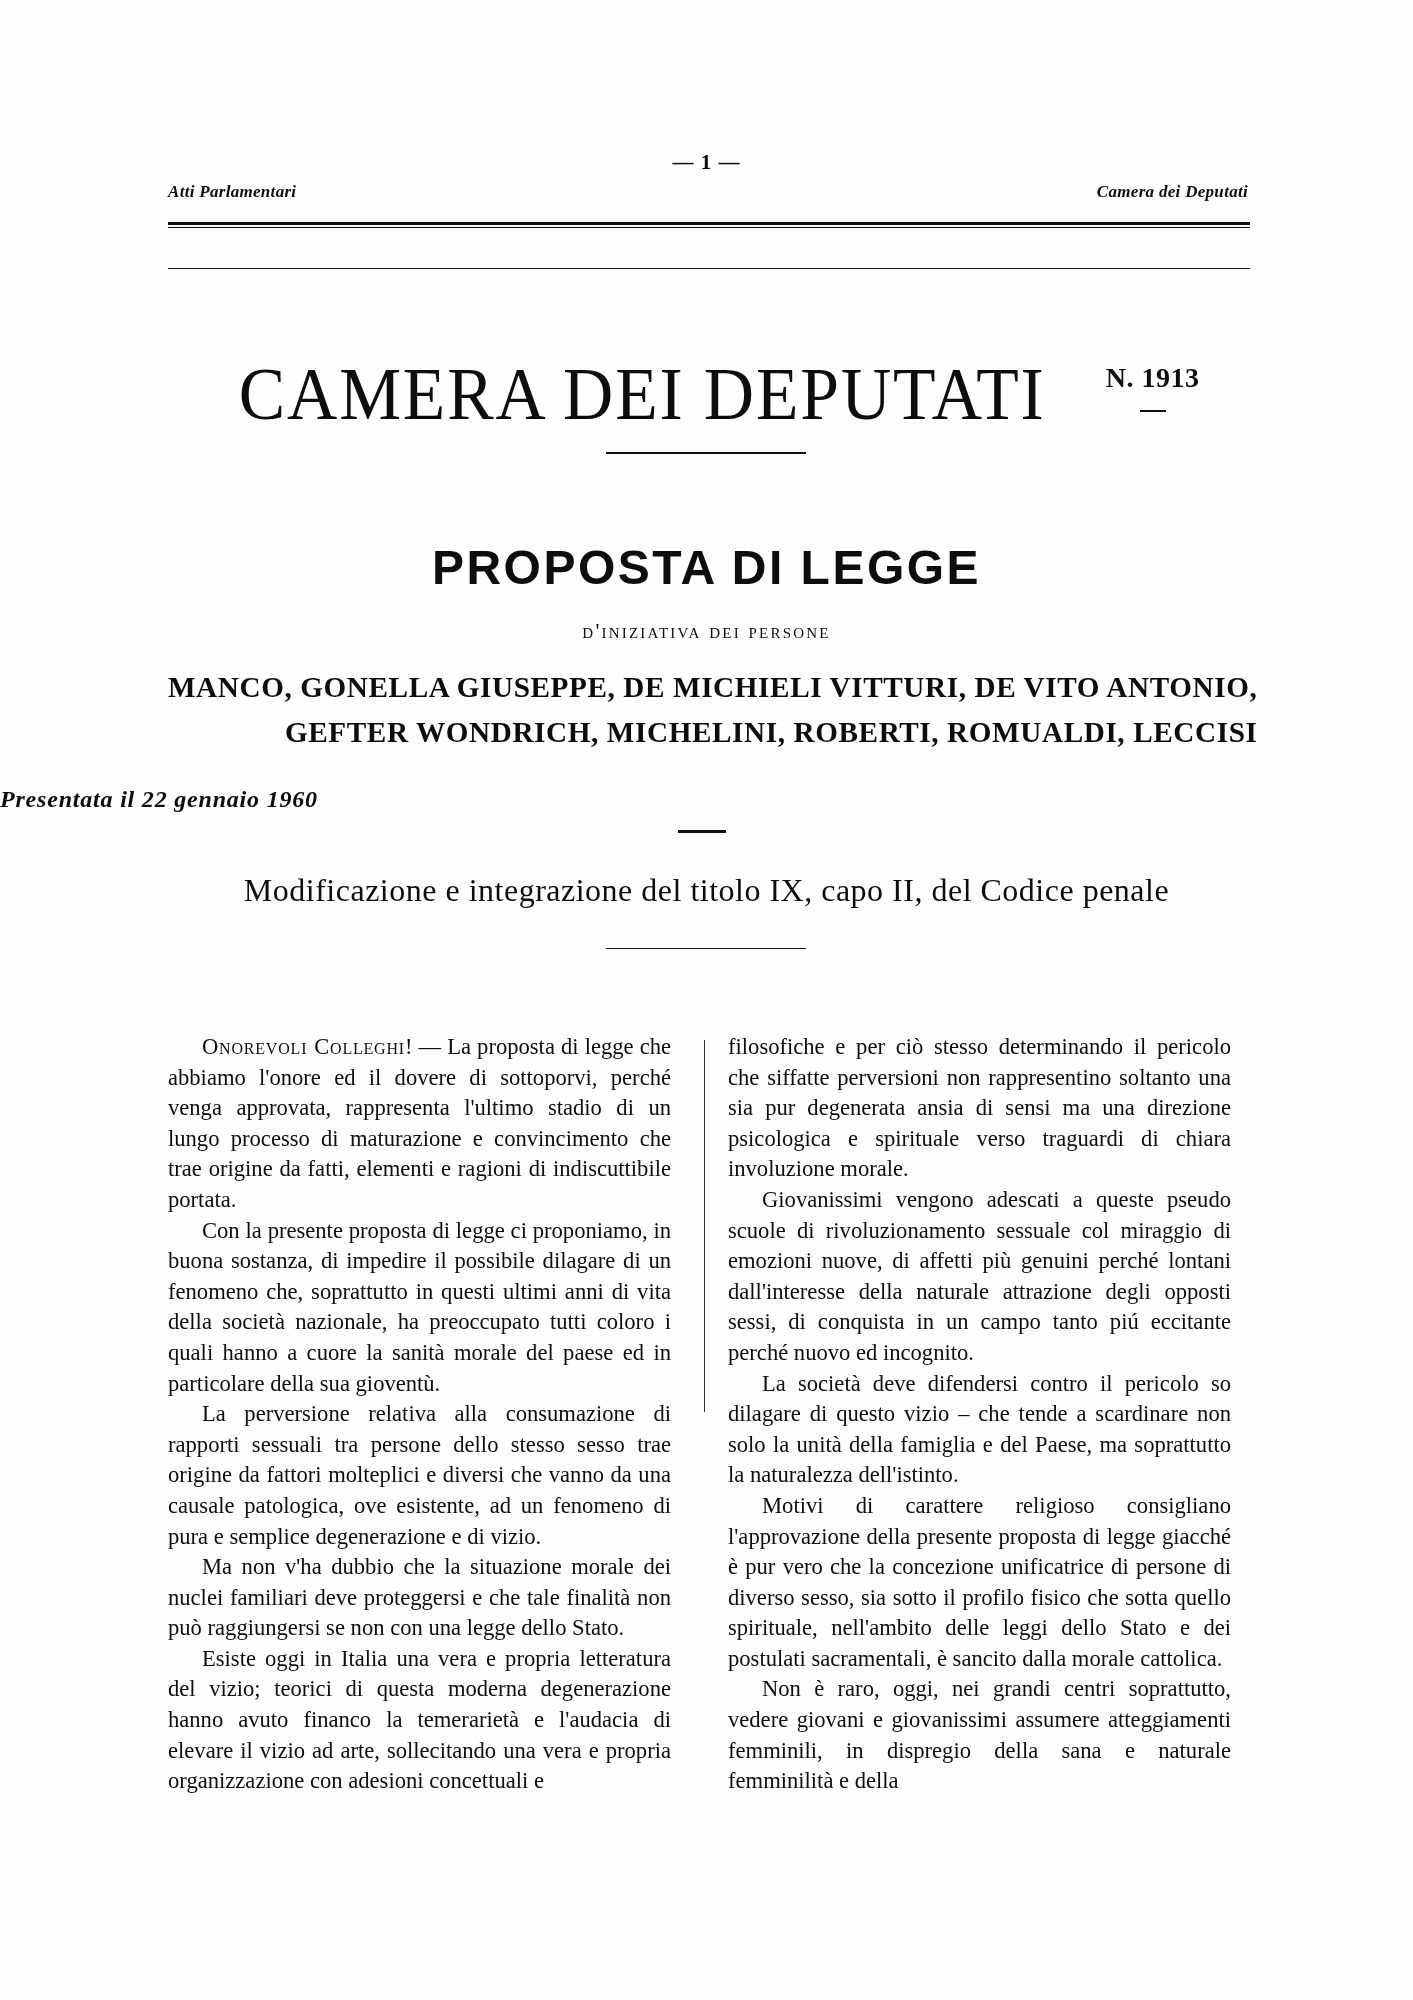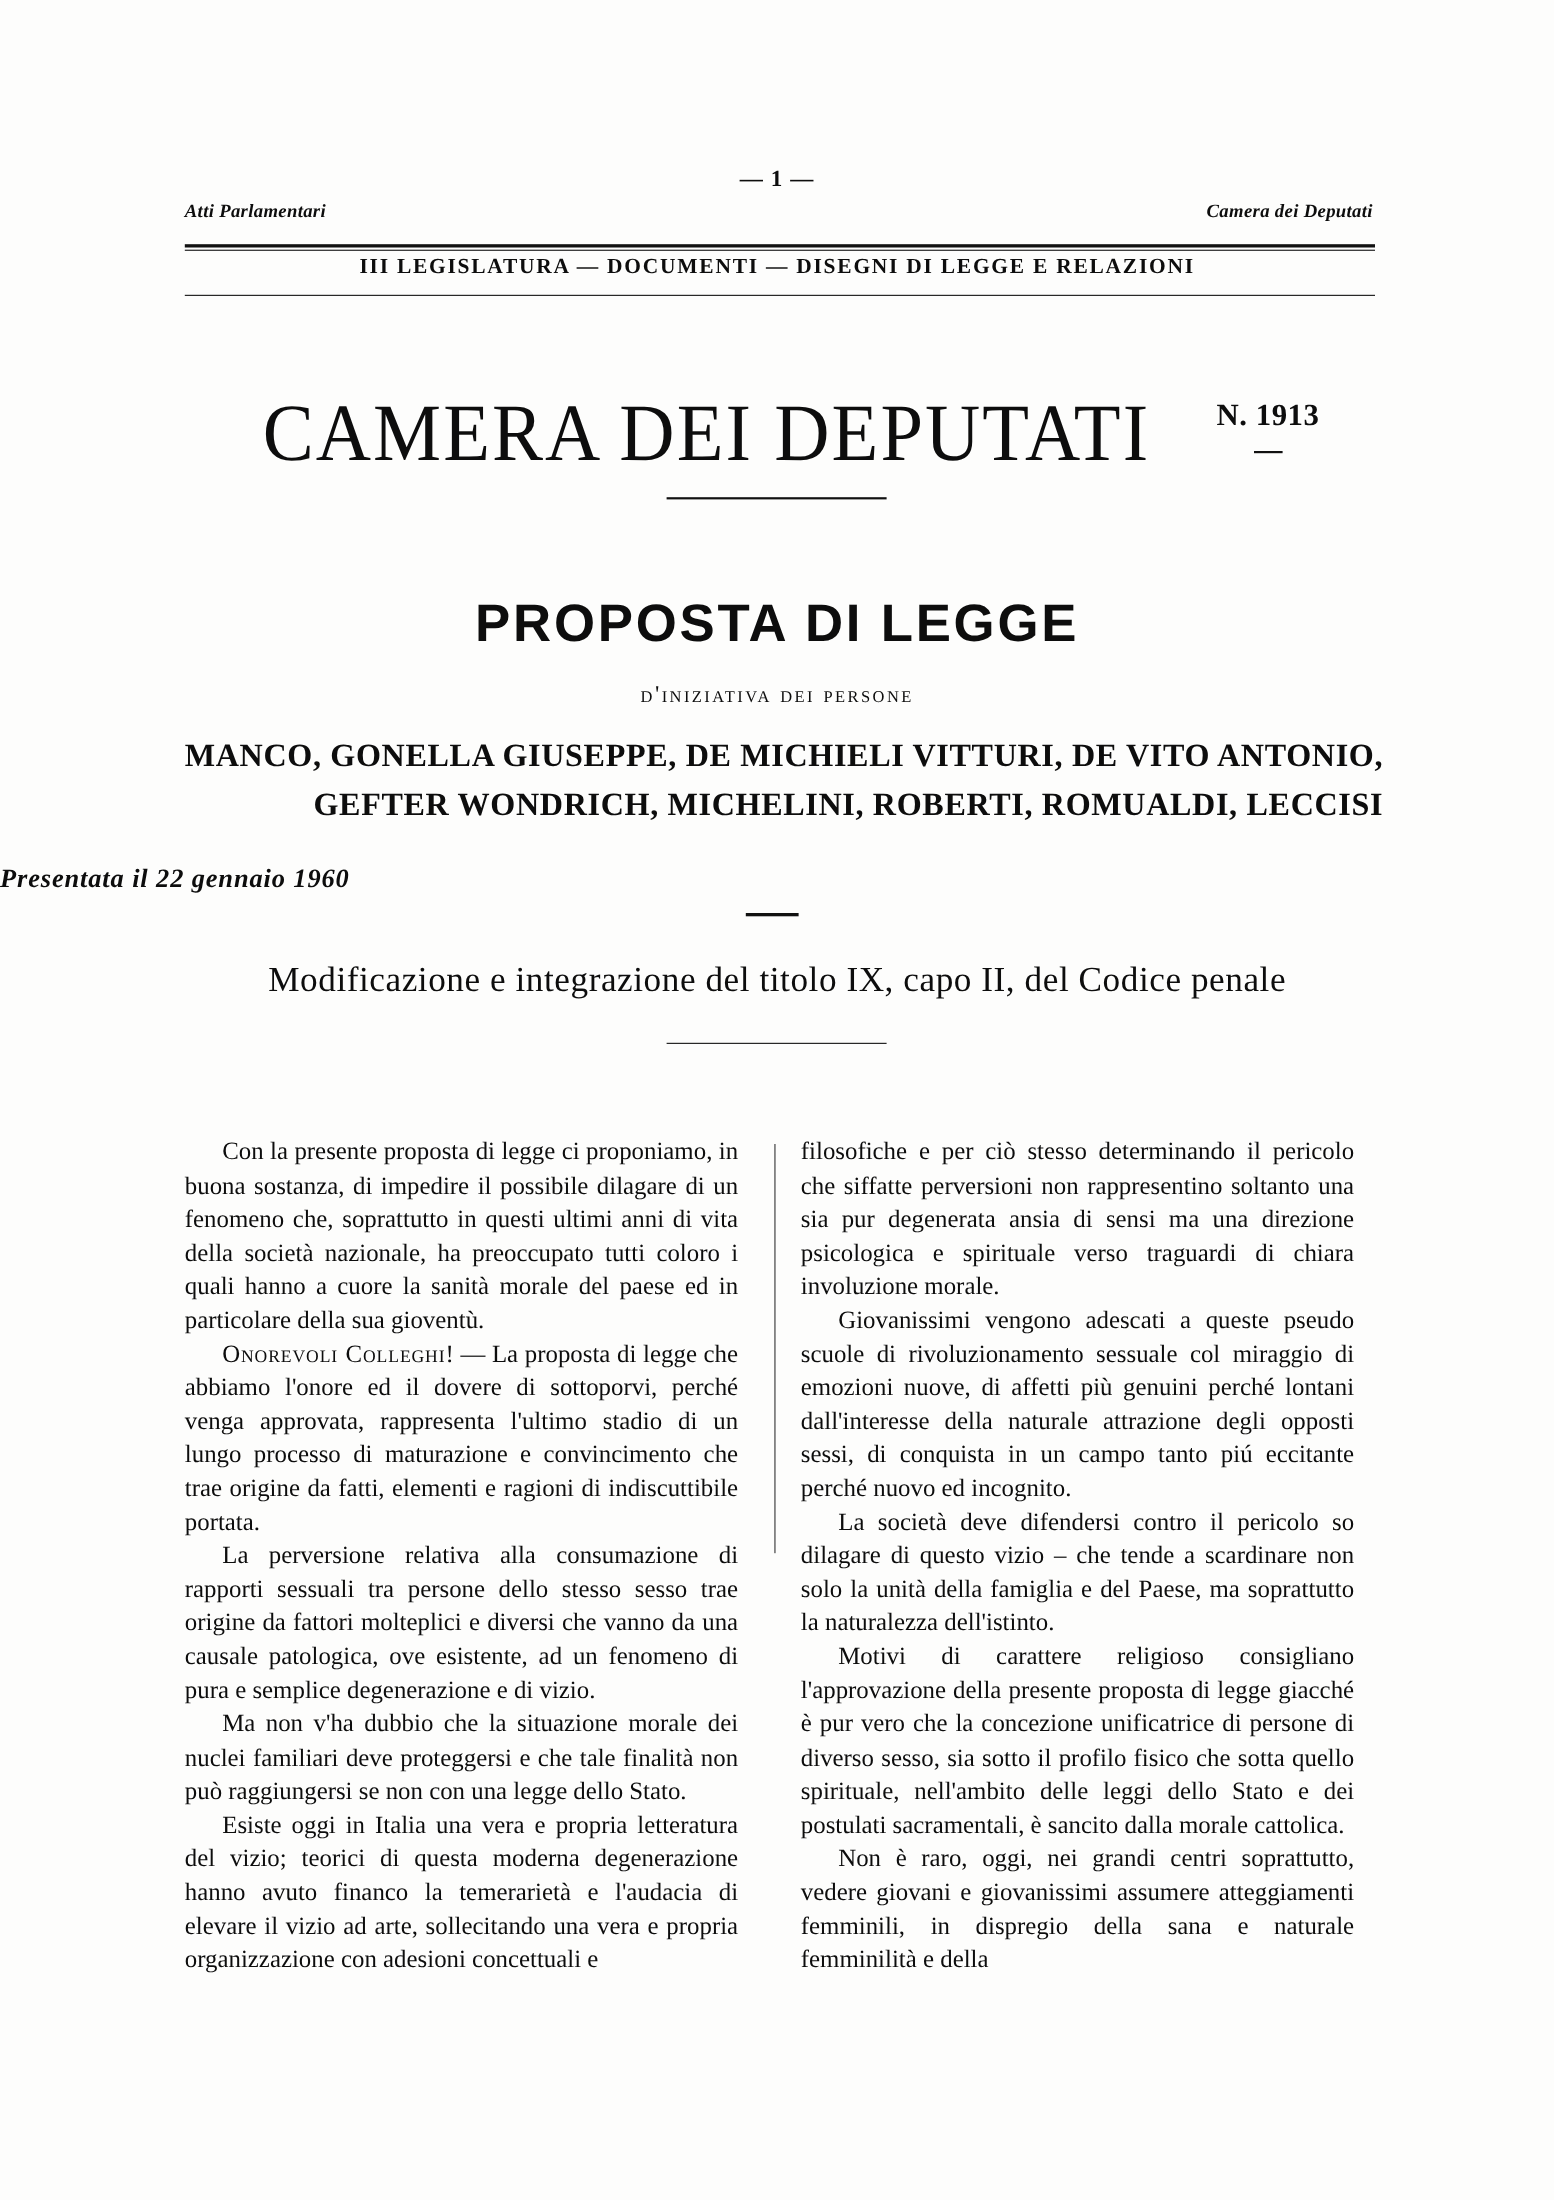--- a/index.html
+++ b/index.html
@@ -249,21 +249,20 @@
 
   <div class="folio">— 1 —</div>
 
   <div class="runhead">
     <span class="left">Atti Parlamentari</span>
     <span class="right">Camera dei Deputati</span>
   </div>
 
   <div class="rule-double top"></div>
 
-  <div class="legislature">III LEGISLATURA — DOCUMENTI — DISEGNI DI LEGGE E RELAZIONI</div>
 
   <div class="rule-single below-leg"></div>
 
   <div class="masthead">
     <div class="masthead-title">CAMERA DEI DEPUTATI</div>
     <div class="masthead-number">
       <span>N. 1913</span>
       <span class="dash"></span>
     </div>
   </div>
@@ -283,22 +282,22 @@
   <div class="rule-short rule-pres"></div>
 
   <div class="subject">Modificazione e integrazione del titolo IX, capo II, del Codice penale</div>
   <div class="rule-short rule-subj"></div>
 
   <div class="col-divider"></div>
 
   <div class="columns">
 
     <div class="col left">
+      <p><span class="smallcaps">Onorevoli Colleghi</span><span>! — La proposta di legge che abbiamo l'onore ed il dovere di sottoporvi, perché venga approvata, rappresenta l'ultimo stadio di un lungo processo di maturazione e convincimento che trae origine da fatti, elementi e ragioni di indiscuttibile portata.</span></p>
       <p>Con la presente proposta di legge ci proponiamo, in buona sostanza, di impedire il possibile dilagare di un fenomeno che, soprattutto in questi ultimi anni di vita della società nazionale, ha preoccupato tutti coloro i quali hanno a cuore la sanità morale del paese ed in particolare della sua gioventù.</p>
-      <p><span class="smallcaps">Onorevoli Colleghi</span><span>! — La proposta di legge che abbiamo l'onore ed il dovere di sottoporvi, perché venga approvata, rappresenta l'ultimo stadio di un lungo processo di maturazione e convincimento che trae origine da fatti, elementi e ragioni di indiscuttibile portata.</span></p>
       <p>La perversione relativa alla consumazione di rapporti sessuali tra persone dello stesso sesso trae origine da fattori molteplici e diversi che vanno da una causale patologica, ove esistente, ad un fenomeno di pura e semplice degenerazione e di vizio.</p>
       <p>Ma non v'ha dubbio che la situazione morale dei nuclei familiari deve proteggersi e che tale finalità non può raggiungersi se non con una legge dello Stato.</p>
       <p>Esiste oggi in Italia una vera e propria letteratura del vizio; teorici di questa moderna degenerazione hanno avuto financo la temerarietà e l'audacia di elevare il vizio ad arte, sollecitando una vera e propria organizzazione con adesioni concettuali e</p>
     </div>
 
     <div class="col right">
       <p class="noindent">filosofiche e per ciò stesso determinando il pericolo che siffatte perversioni non rappresentino soltanto una sia pur degenerata ansia di sensi ma una direzione psicologica e spirituale verso traguardi di chiara involuzione morale.</p>
       <p>Giovanissimi vengono adescati a queste pseudo scuole di rivoluzionamento sessuale col miraggio di emozioni nuove, di affetti più genuini perché lontani dall'interesse della naturale attrazione degli opposti sessi, di conquista in un campo tanto piú eccitante perché nuovo ed incognito.</p>
       <p>La società deve difendersi contro il pericolo so dilagare di questo vizio – che tende a scardinare non solo la unità della famiglia e del Paese, ma soprattutto la naturalezza dell'istinto.</p>
       <p>Motivi di carattere religioso consigliano l'approvazione della presente proposta di legge giacché è pur vero che la concezione unificatrice di persone di diverso sesso, sia sotto il profilo fisico che sotta quello spirituale, nell'ambito delle leggi dello Stato e dei postulati sacramentali, è sancito dalla morale cattolica.</p>

